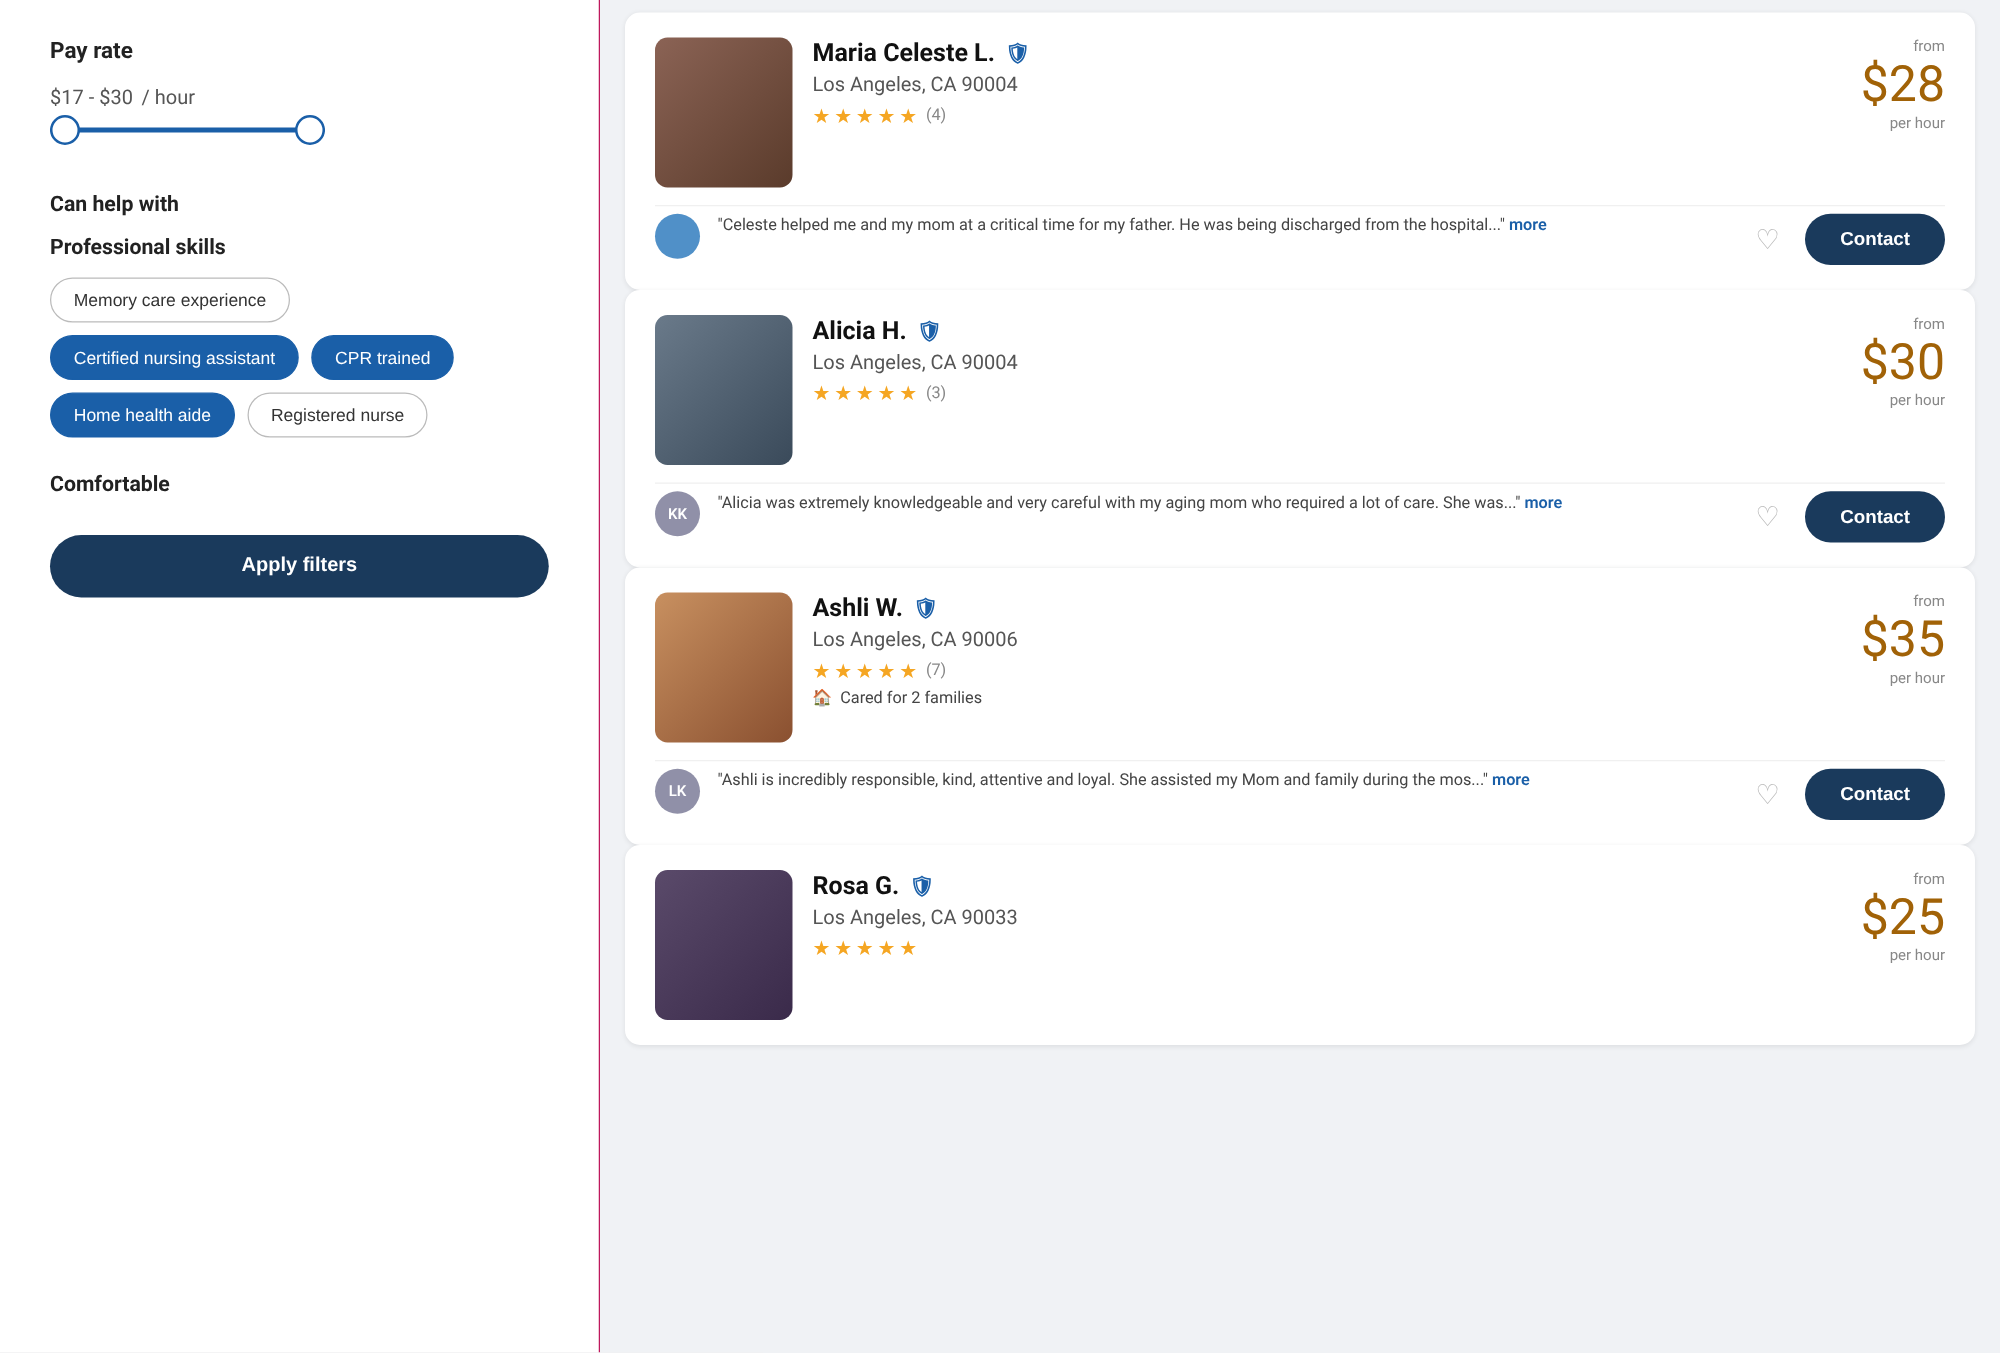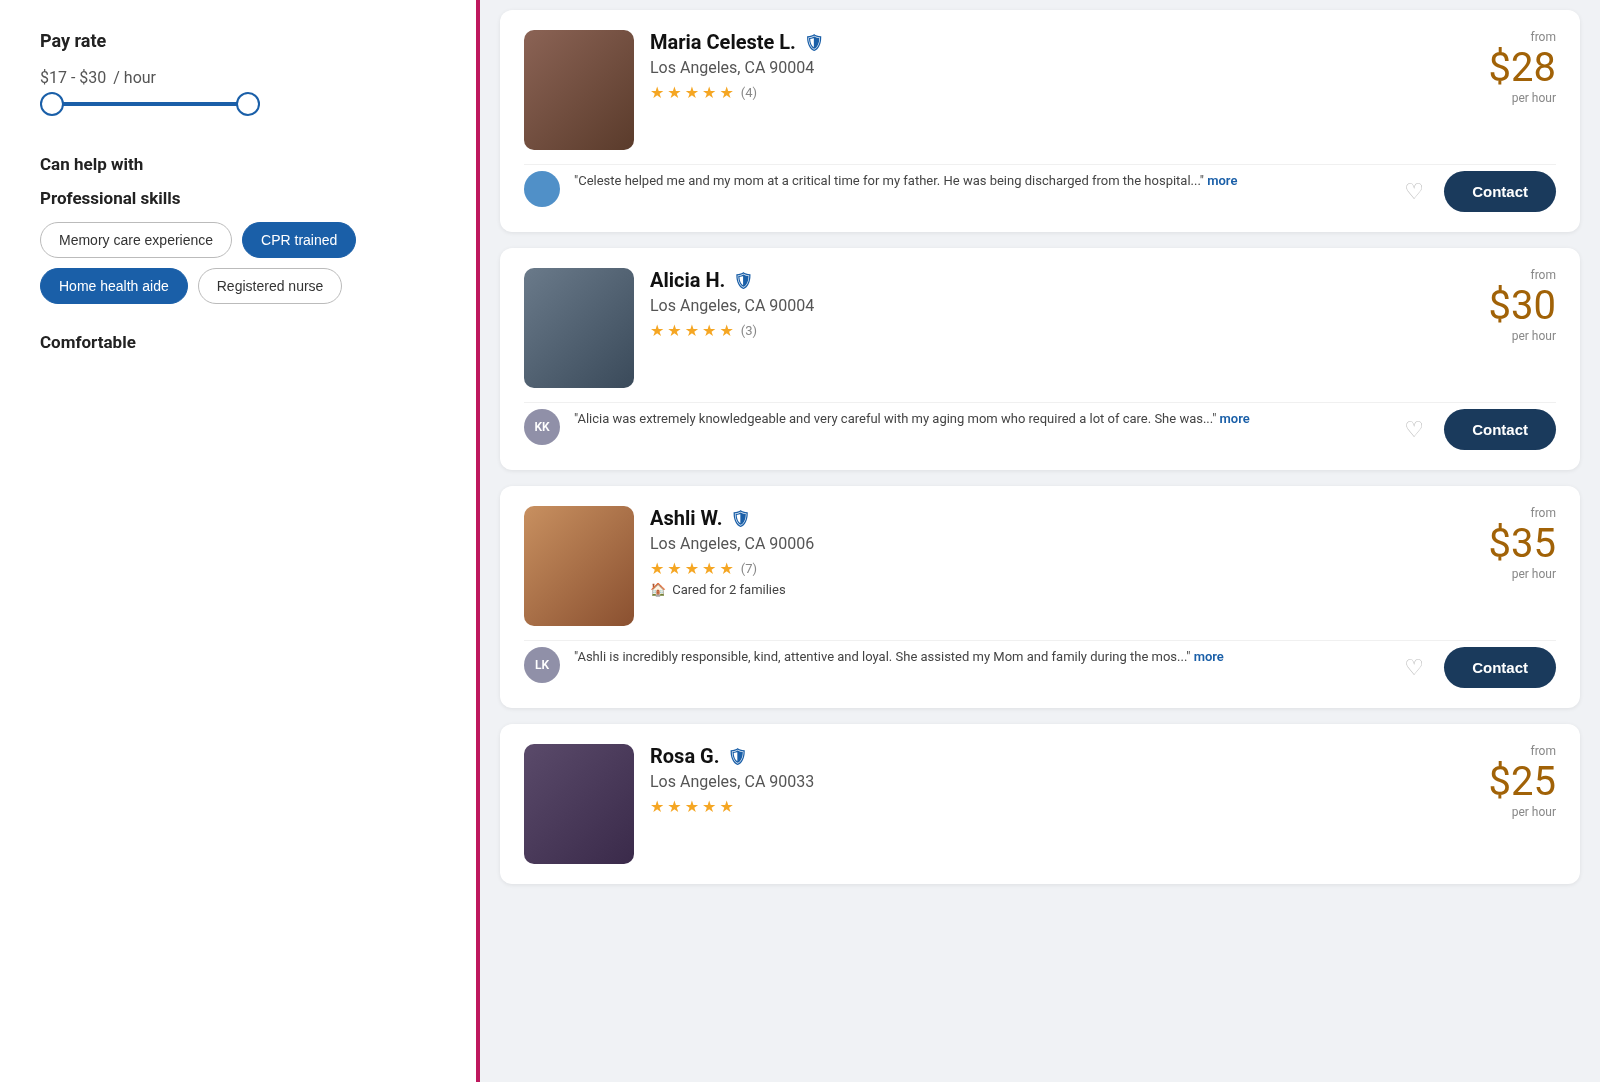--- a/index.html
+++ b/index.html
@@ -11,21 +11,21 @@
       width: 1600px;
       overflow: hidden;
     }
 
     
     .sidebar {
       width: 480px;
       background: #fff;
       padding: 30px 40px;
       flex-shrink: 0;
-      border-right: 4px solid #be185d;
+      border-right: 1px solid #be185d;
       overflow-y: auto;
     }
 
     .pay-rate-label {
       font-size: 18px;
       font-weight: 700;
       color: #222;
       margin-bottom: 6px;
     }
 
@@ -122,21 +122,20 @@
     .main-content {
       flex: 1;
       padding: 10px 20px;
       overflow-y: auto;
       background: #f0f2f5;
     }
 
     .caregiver-card {
       background: #fff;
       border-radius: 12px;
-      margin-bottom: 16px;
       padding: 20px 24px;
       display: flex;
       flex-direction: column;
       gap: 14px;
       box-shadow: 0 1px 4px rgba(0,0,0,0.08);
     }
 
     .card-top {
       display: flex;
       align-items: flex-start;
@@ -321,30 +320,32 @@
   </div>
 
   <div>
     <div class="section-title">Can help with</div>
   </div>
 
   <div>
     <div class="section-title">Professional skills</div>
     <div class="tags-group" id="prof-skills-tags">
         <button class="tag">Memory care experience</button>
+        <button class="tag active">Certified nursing assistant</button>
         <button class="tag active">CPR trained</button>
         <button class="tag active">Home health aide</button>
         <button class="tag">Registered nurse</button>
       </div>
   </div>
 
   <div>
     <div class="section-title">Comfortable</div>
   </div>
 
+  <button class="apply-btn">Apply filters</button>
 </div>
 
 <div class="main-content" id="caregiver-list">
     <div class="caregiver-card">
       <div class="card-top">
         <div class="photo-placeholder brown"></div>
         <div class="caregiver-info">
           <div class="caregiver-name">
             <span>Maria Celeste L.</span>
             <span class="shield-icon">🛡</span>

